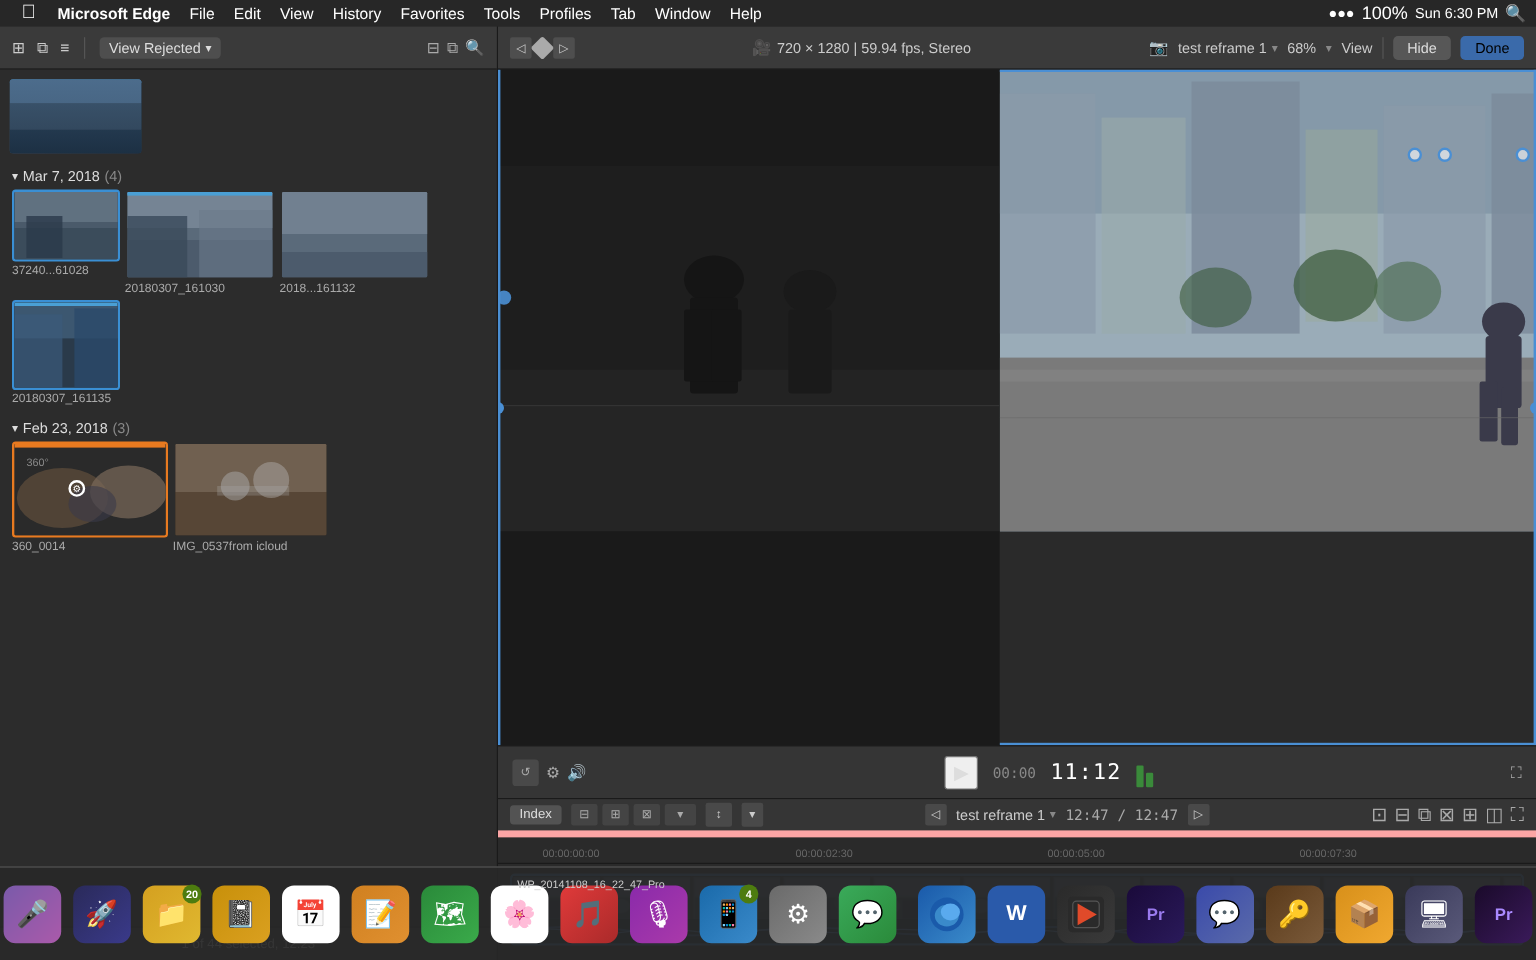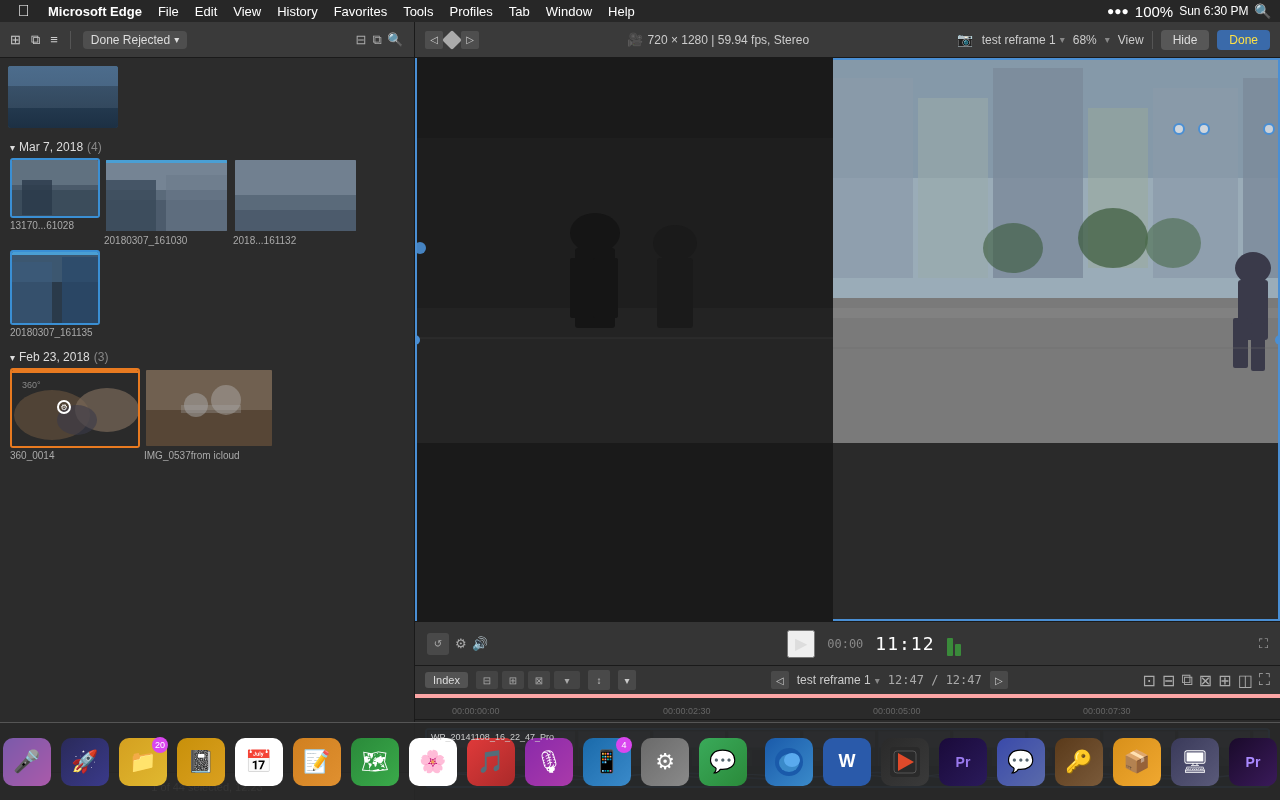--- a/index.html
+++ b/index.html
@@ -302,21 +302,21 @@
     
     .bottom-section {
       background: #2a2a2a;
       border-top: 1px solid #1a1a1a;
     }
 
     
     .timeline-controls {
       height: 32px;
       background: #353535;
-      border-bottom: 4px solid #fca5a5;
+      border-bottom: 6px solid #fca5a5;
       display: flex;
       align-items: center;
       padding: 0 10px;
       gap: 8px;
     }
     .index-btn {
       background: rgba(255,255,255,0.15);
       border: none;
       color: #ddd;
       font-size: 11px;
@@ -441,24 +441,24 @@
       border-radius: 10px;
       display: flex;
       align-items: center;
       justify-content: center;
       font-size: 24px;
     }
     .dock-badge {
       position: absolute;
       top: 2px;
       right: 2px;
-      background: #d946ef;
+      background: #4d7c0f;
       color: #fff;
       font-size: 9px;
-      font-weight: normal;
+      font-weight: bold;
       border-radius: 50%;
       width: 16px;
       height: 16px;
       display: flex;
       align-items: center;
       justify-content: center;
     }
 
     
     .nav-arrows {
@@ -487,21 +487,21 @@
       font-size: 12px;
       cursor: pointer;
       border: none;
     }
     .reset-btn {
       background: rgba(255,255,255,0.15);
       color: #ddd;
     }
     .done-btn {
       background: #3a6aaa;
-      color: #fde047;
+      color: #000000;
     }
   </style>
 </head>
 <body>
 
 <div class="menu-bar">
   <div class="menu-bar-item apple"></div>
   <div class="menu-bar-item bold">Microsoft Edge</div>
   <div class="menu-bar-item">File</div>
   <div class="menu-bar-item">Edit</div>
@@ -528,21 +528,21 @@
   <div class="left-panel">
 
     <div class="toolbar">
       <div class="toolbar-icons">
         <span style="color:#ccc;font-size:13px;">⊞</span>
         <span style="color:#ccc;font-size:13px;">⧉</span>
         <span style="color:#ccc;font-size:13px;">≡</span>
       </div>
       <div class="toolbar-separator"></div>
       <button class="hide-rejected-btn">
-        <span>Done Rejected</span>
+        <span>View Rejected</span>
         <span style="font-size:10px;">▾</span>
       </button>
       <div class="view-options">
         <span style="color:#aaa;font-size:13px;">⊟</span>
         <span style="color:#aaa;font-size:13px;">⧉</span>
         <span style="color:#aaa;font-size:13px;">🔍</span>
       </div>
     </div>
 
     <div class="media-list">
@@ -569,21 +569,21 @@
 
           <div class="clip-item">
             <div class="clip-thumb selected" style="width:90px;height:60px;position:relative;">
               <svg width="90" height="60">
                 <rect width="90" height="60" fill="#4a5a6a"></rect>
                 <rect y="0" width="90" height="25" fill="#6a7a8a" opacity="0.7"></rect>
                 <rect y="30" width="90" height="30" fill="#3a4a5a" opacity="0.9"></rect>
                 <rect x="10" y="20" width="30" height="35" fill="#2a3a4a" opacity="0.8"></rect>
               </svg>
             </div>
-            <div class="clip-label">13170...61028</div>
+            <div class="clip-label">37240...61028</div>
           </div>
 
           <div class="clip-item">
             <div class="clip-thumb" style="width:125px;height:75px;position:relative;">
               <div class="blue-bar-top"></div>
               <svg width="125" height="75">
                 <rect width="125" height="75" fill="#5a6a7a"></rect>
                 <rect y="0" width="125" height="30" fill="#8090a0" opacity="0.7"></rect>
                 <rect y="40" width="125" height="35" fill="#4a5a6a" opacity="0.9"></rect>
                 <rect x="0" y="20" width="50" height="55" fill="#3a4a5a" opacity="0.8"></rect>

